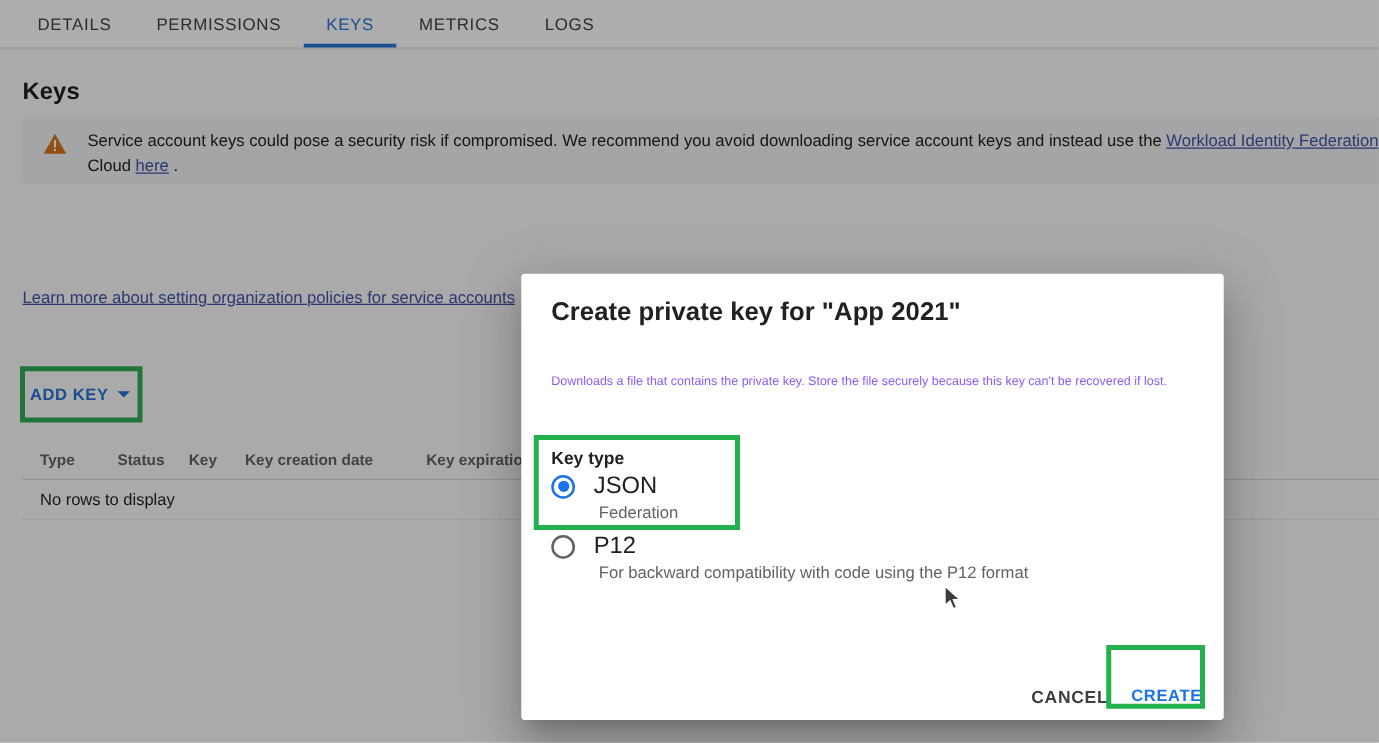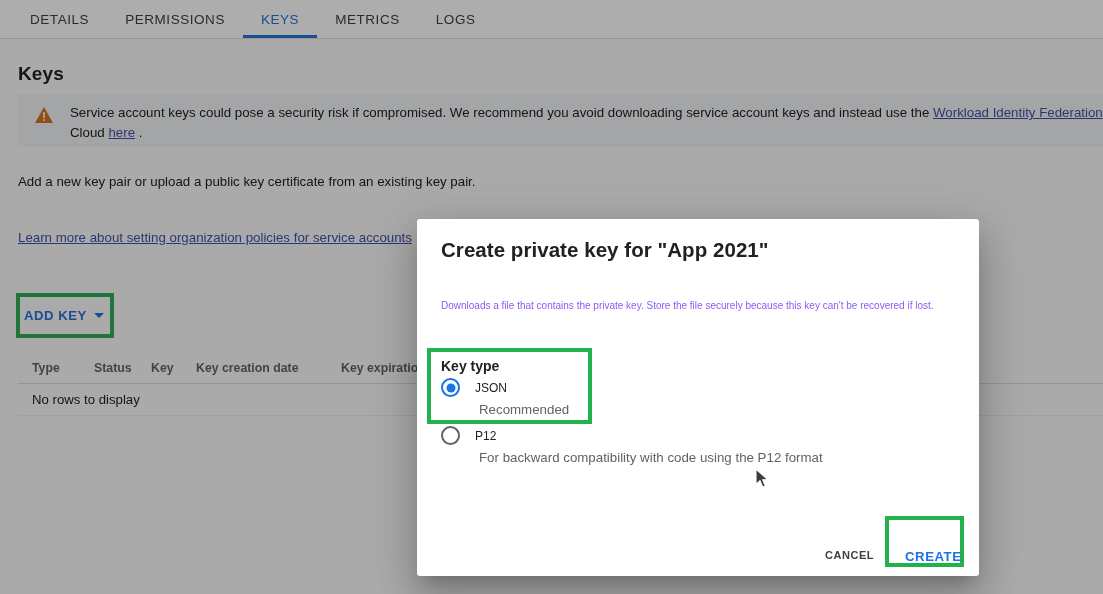--- a/index.html
+++ b/index.html
@@ -148,31 +148,31 @@
     width: 19px; height: 19px; border-radius: 50%;
     border: 2px solid #5f6368; position: relative; flex: 0 0 19px;
     cursor: pointer; background: #fff;
   }
   .radio.on { border-color: #1a73e8; }
   .radio.on::after {
     content: ""; position: absolute; left: 50%; top: 50%;
     width: 9px; height: 9px; border-radius: 50%;
     background: #1a73e8; transform: translate(-50%,-50%);
   }
-  .radio-text { font-size: 12px; color: #202124; }
+  .radio-text { font-size: 19px; color: #202124; }
   .sub-note {
     position: absolute; font-size: 13.3px; color: #5f6368;
   }
   #note-json { left: 62px; top: 183px; }
   #note-p12  { left: 62px; top: 231px; }
 
   
   #btn-cancel {
     position: absolute; left: 400px; top: 322px;
-    font-size: 11px; font-weight: 600; letter-spacing: .55px;
+    font-size: 14px; font-weight: 600; letter-spacing: .55px;
     color: #3c4043; background: transparent; border: 0; cursor: pointer;
     padding: 8px 8px; font-family: "Liberation Sans", sans-serif;
   }
   #create-hl {
     position: absolute; left: 468px; top: 297px;
     width: 79px; height: 51px;
     border: 4px solid #22b14c;
   }
   #btn-create {
     position: absolute; left: 480px; top: 322px;
@@ -218,21 +218,20 @@
           <rect x="9.2" y="6" width="1.6" height="6" fill="#ffffff"></rect>
           <rect x="9.2" y="13.2" width="1.6" height="1.7" fill="#ffffff"></rect>
         </svg>
       </div>
       <div id="warn-text">
         <span>Service account keys could pose a security risk if compromised. We recommend you avoid downloading service account keys and instead use the </span><a class="lnk">Workload Identity Federation</a><span> .</span>
         <span class="ln2"><span>Cloud </span><a class="lnk">here</a><span> .</span></span>
       </div>
     </div>
 
-    <div class="para" id="p-add">Add a new key pair or upload a public key certificate from an existing key pair.</div>
 
 
     <div class="para" id="p-learn">
       <a class="lnk">Learn more about setting organization policies for service accounts</a>
     </div>
 
     <div id="addkey-hl"></div>
     <button id="addkey-btn">
       <span>ADD KEY</span>
       <span class="caret-dn"></span>
@@ -257,21 +256,21 @@
   <div id="modal-title">Create private key for "App 2021"</div>
   <div id="modal-desc">Downloads a file that contains the private key. Store the file securely because this key can't be recovered if lost.</div>
 
   <div id="keytype-hl"></div>
   <div id="keytype-label">Key type</div>
 
   <div class="radio-row" id="row-json">
     <span class="radio on"></span>
     <span class="radio-text">JSON</span>
   </div>
-  <div class="sub-note" id="note-json">Recommended</div>
+  <div class="sub-note" id="note-json">Federation</div>
 
   <div class="radio-row" id="row-p12">
     <span class="radio"></span>
     <span class="radio-text">P12</span>
   </div>
   <div class="sub-note" id="note-p12">For backward compatibility with code using the P12 format</div>
 
   <button id="btn-cancel">CANCEL</button>
   <div id="create-hl"></div>
   <button id="btn-create">CREATE</button>

